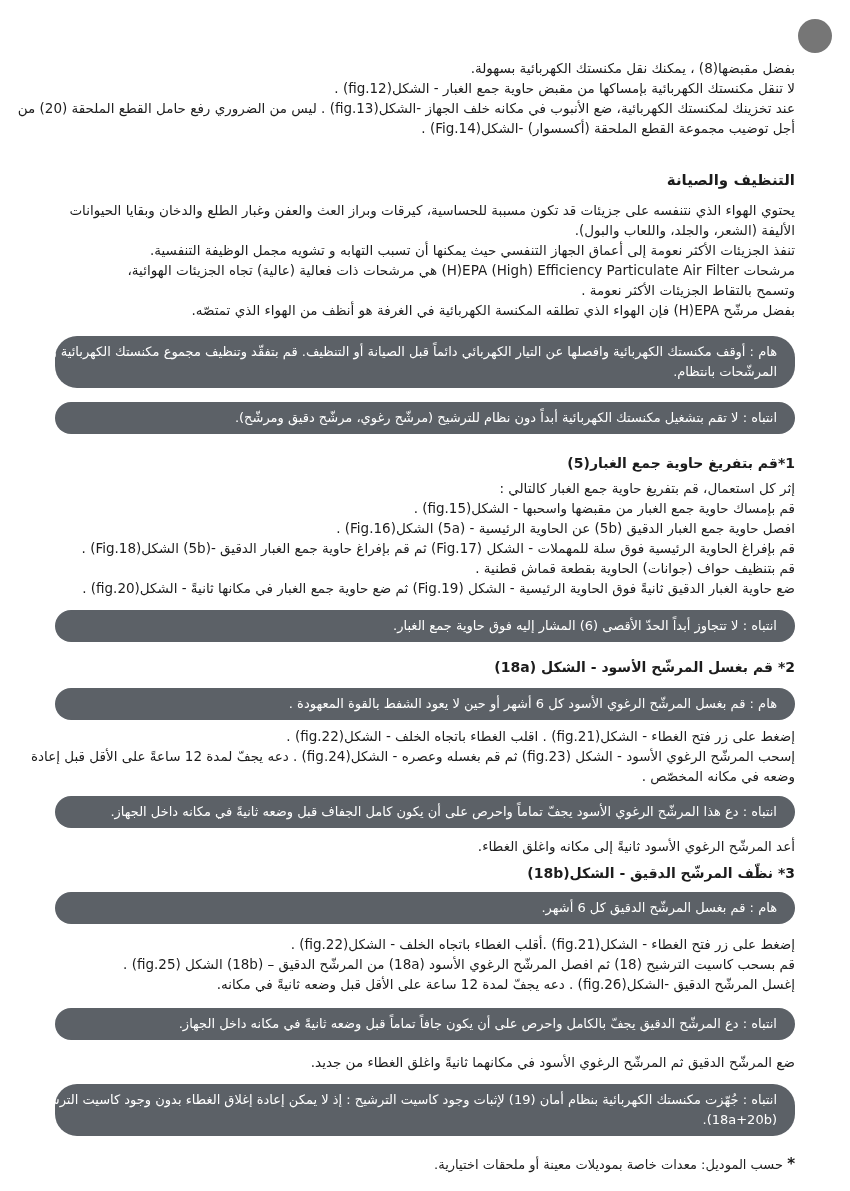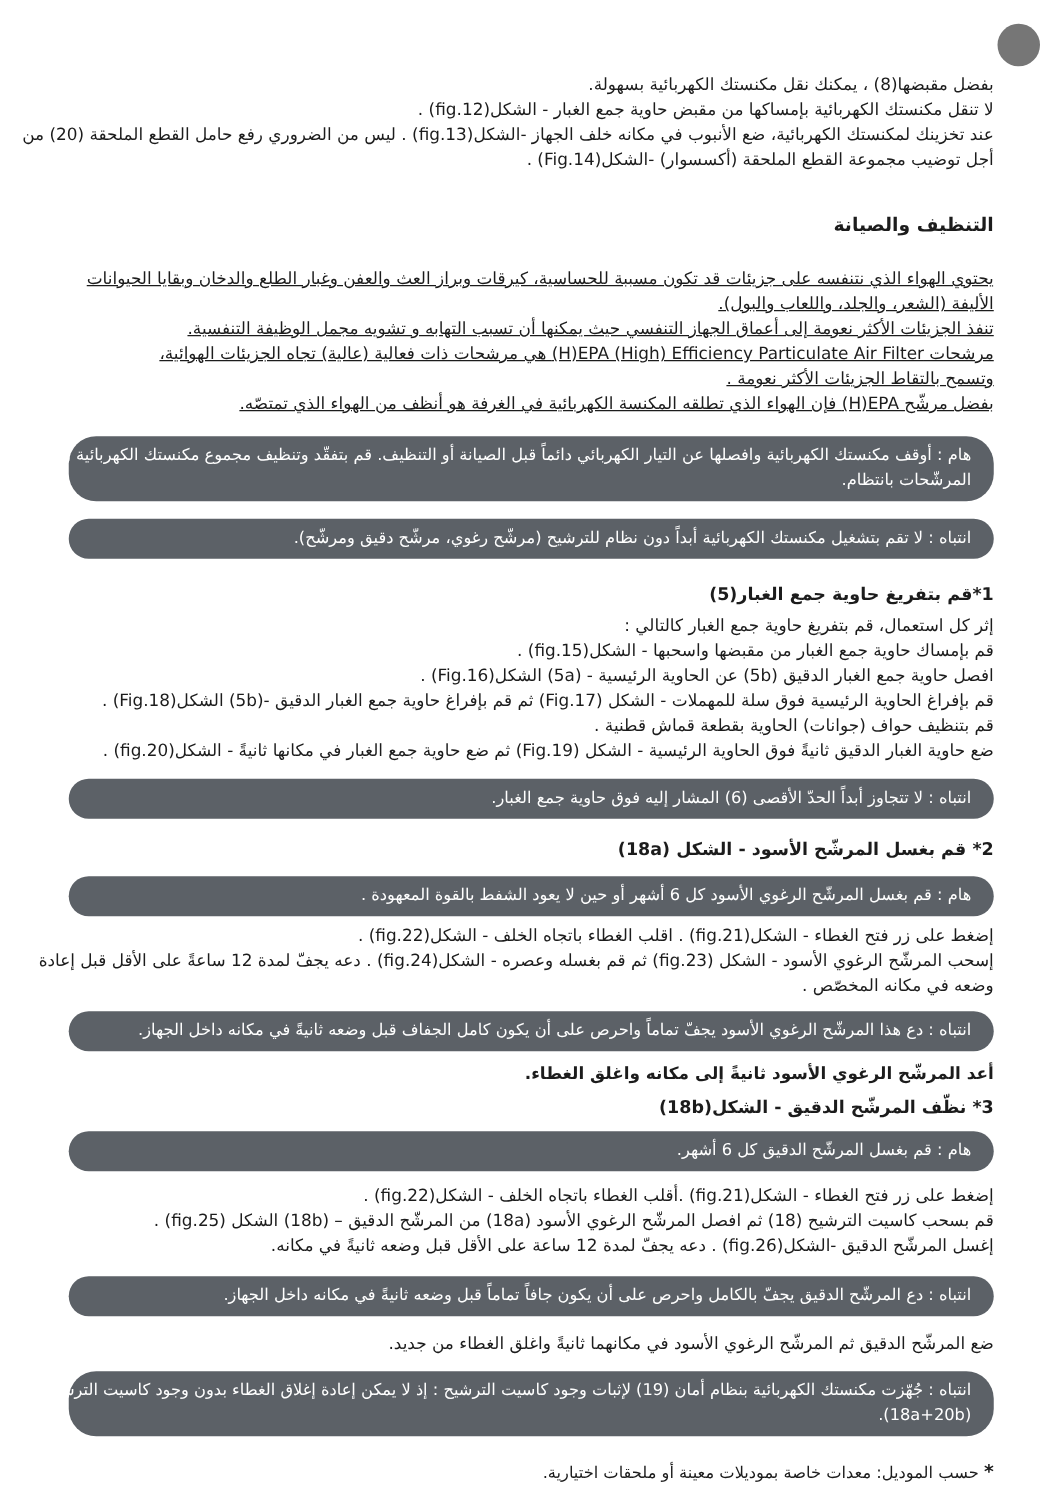--- a/index.html
+++ b/index.html
@@ -23,31 +23,31 @@
     background:#5c6167;color:#ffffff;border-radius:22px;
     padding:6px 18px;font-size:13px;line-height:20px;
     box-sizing:border-box;width:100%;
   }
   .banner .line{white-space:nowrap;}
   .note{font-size:13px;line-height:20px;white-space:nowrap;}
   .note .marker{font-weight:bold;font-size:15px;}
   
   [data-name="transport-paragraph"]{margin-top:12px;}
   [data-name="cleaning-maintenance-heading"]{margin-top:30px;}
-  [data-name="air-quality-paragraph"]{margin-top:21px;text-decoration:underline;}
+  [data-name="air-quality-paragraph"]{margin-top:8px;}
   [data-name="important-banner-unplug"]{margin-top:16px;}
   [data-name="caution-banner-filters"]{margin-top:14px;}
   [data-name="step1-heading"]{margin-top:18px;text-align:right;}
   [data-name="step1-paragraph"]{margin-top:4px;}
   [data-name="caution-banner-max-level"]{margin-top:12px;}
   [data-name="step2-heading"]{margin-top:14px;}
   [data-name="important-banner-wash-foam"]{margin-top:10px;}
   [data-name="step2-paragraph"]{margin-top:6px;}
   [data-name="caution-banner-dry-foam"]{margin-top:10px;}
-  [data-name="step2-closing-line"]{margin-top:8px;font-weight:bold;}
+  [data-name="step2-closing-line"]{margin-top:8px;}
   [data-name="step3-heading"]{margin-top:6px;}
   [data-name="important-banner-wash-fine"]{margin-top:8px;}
   [data-name="step3-paragraph"]{margin-top:10px;}
   [data-name="caution-banner-dry-fine"]{margin-top:14px;}
   [data-name="step3-closing-line"]{margin-top:12px;}
   [data-name="caution-banner-safety-system"]{margin-top:12px;}
   [data-name="model-footnote"]{margin-top:18px;}
 </style>
 </head>
 <body>

